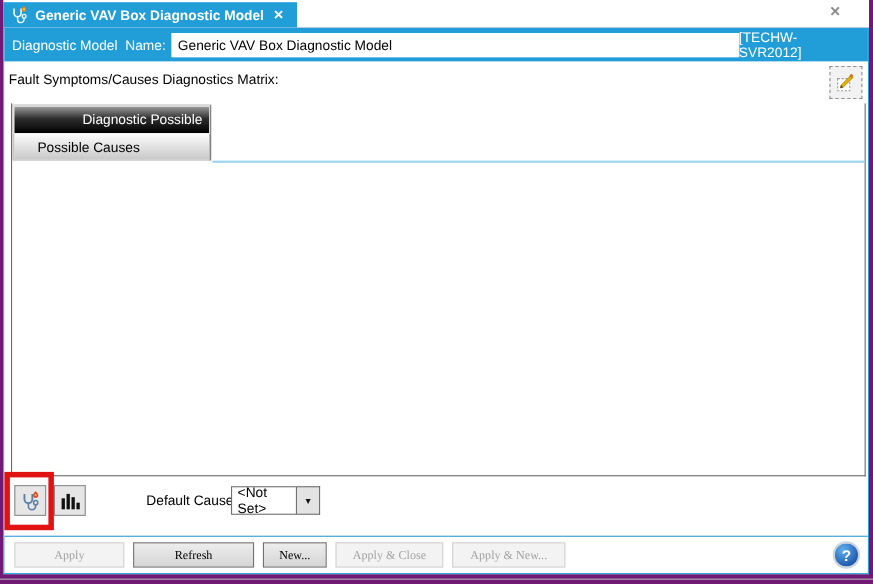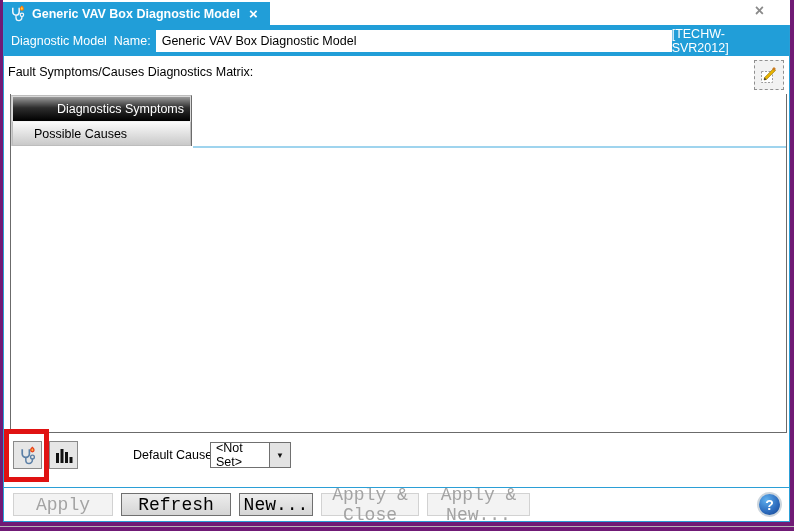--- a/index.html
+++ b/index.html
@@ -70,26 +70,26 @@
   .dc-label { position:absolute; left:129px; top:392px; font-size:12.5px; color:#000; }
   .combo { position:absolute; left:206px; top:386px; height:26px; display:flex;justify-content:space-between; }
   .combo-main { width:60px; height:26px; background:#fff; border:1px solid #707070;
                 font-size:12.5px; display:flex; align-items:center; padding-left:5px; }
   .combo-arrow { width:21px; height:26px; background:#e3e3e3; border:1px solid #707070;
                  border-left:none; display:flex; align-items:center; justify-content:center;
                  font-size:8px; color:#111; }
 
   
   .buttonbar { height:33px; display:flex; align-items:center; padding:0 7px 0 9px; gap:8px; }
-  .btn { height:23px; font-family:Liberation Mono, monospace; font-size:18px; display:flex;
+  .btn { height:23px; font-family:Liberation Serif, serif; font-size:11px; display:flex;
          align-items:center; justify-content:center; cursor:default; }
   .btn.on  { background:linear-gradient(#ededed,#d5d5d5); border:1px solid #707070; color:#000; }
   .btn.off { background:#f3f3f3; border:1px solid #d2d2d2; color:#a3a3a3; }
   .w-apply{width:100px}.w-refresh{width:110px}.w-close{width:110px}
-  .w-new{width:74px}.w-ac{width:98px}.w-an{width:103px}
+  .w-new{width:58px}.w-ac{width:98px}.w-an{width:103px}
   .help-btn { margin-left:auto; width:25px; height:25px; border-radius:50%;
               background:radial-gradient(circle at 35% 28%, #5fb0ee 0%, #2f6fc0 55%, #123f8c 100%);
               border:2px solid #ccd5dd; color:#fff; font-weight:bold; font-size:14px;
               display:flex; align-items:center; justify-content:center; }
 
   .bottom-shadow { position:absolute; left:0; top:526px; width:794px; height:1px;
                    background:#b5b5b5; }
 </style>
 </head>
 <body>
@@ -127,21 +127,21 @@
           <svg width="20" height="20" viewBox="0 0 20 20">
             <rect x="2.5" y="6.5" width="11" height="11" fill="#ffffff" stroke="#9a9a9a" stroke-dasharray="2 1.5"></rect>
             <polygon points="5,15 7.5,14.4 16.5,5.4 14.6,3.5 5.6,12.5" fill="#e9b400" stroke="#8a6d00" stroke-width="0.6"></polygon>
             <polygon points="5,15 5.6,12.5 7.5,14.4" fill="#3a3a3a"></polygon>
             <rect x="13.6" y="2.6" width="2.7" height="2.7" transform="rotate(45 15 4)" fill="#c87a1e"></rect>
           </svg>
         </div>
 
         <div class="grid">
           <div class="hdr-block">
-            <div class="cell-dark">Diagnostics Symptoms</div>
+            <div class="cell-dark">Diagnostic Possible</div>
             <div class="cell-light">Possible Causes</div>
           </div>
           <div class="freeze-line"></div>
         </div>
 
         <div class="red-highlight"></div>
 
         <div class="toolbtn btn-steth">
           <svg width="19" height="19" viewBox="0 0 18 18">
             <path d="M4 3 v4.4 a3.4 3.4 0 0 0 6.8 0 V3" fill="none" stroke="#5b7fa6" stroke-width="1.6"></path>

